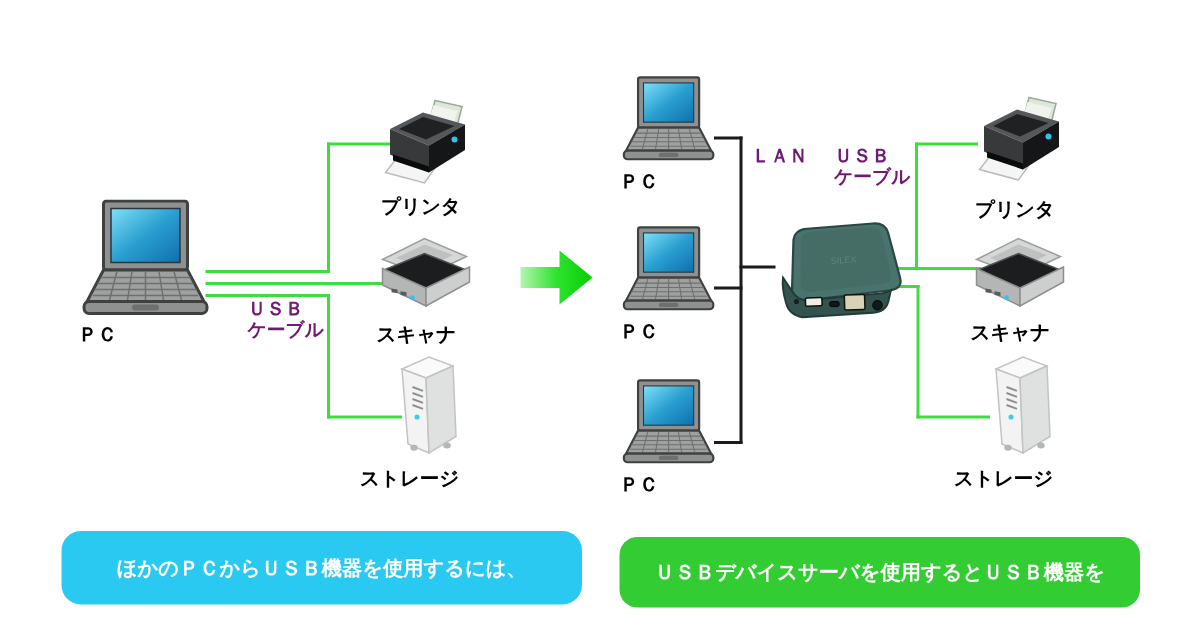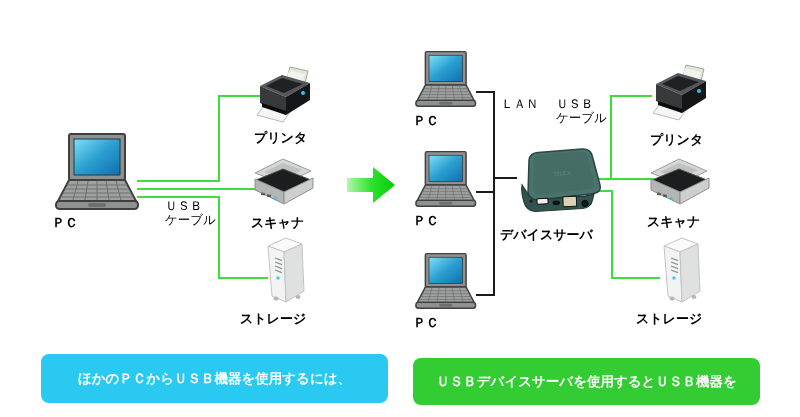--- a/index.html
+++ b/index.html
@@ -7,25 +7,25 @@
     --line-black:#1b1b1b;
     --callout-blue:#29c9f2;
     --callout-green:#33cc33;
   }
   *{margin:0;padding:0;box-sizing:border-box;}
   body{background:#ffffff;font-family:"Liberation Sans","DejaVu Sans",sans-serif;}
   #canvas{position:relative;width:800px;height:417px;background:#ffffff;overflow:hidden;}
   .gline{position:absolute;background:var(--line-green);}
   .kline{position:absolute;background:var(--line-black);}
   .devlabel{position:absolute;font-size:13px;font-weight:bold;color:#000;white-space:nowrap;}
-  .cablelabel{position:absolute;font-size:12.5px;font-weight:normal;color:#000000;line-height:14px;white-space:nowrap;}
+  .cablelabel{position:absolute;font-size:12.5px;font-weight:bold;color:#701a75;line-height:14px;white-space:nowrap;}
   .callout{position:absolute;border-radius:8px;color:#fff;font-weight:bold;font-size:13.5px;line-height:17px;display:flex;align-items:center;}
   .callout-inner{width:fit-content;margin:0 auto;text-align:left;white-space:nowrap;}
-  .callout.blue{background:var(--callout-blue);}
-  .callout.green{background:var(--callout-green);}
+  .callout.blue{background:var(--callout-blue);border-radius:13px;}
+  .callout.green{background:var(--callout-green);border-radius:12px;}
   svg.icon{position:absolute;display:block;}
 </style>
 </head>
 <body>
 
 <svg width="0" height="0" style="position:absolute" aria-hidden="true">
   <defs>
     <linearGradient id="scr" x1="0" y1="0" x2="1" y2="1">
       <stop offset="0" stop-color="#7fe0f8"></stop>
         <stop offset="0.5" stop-color="#2a9fd0"></stop>
@@ -162,21 +162,20 @@
   <div class="cablelabel" style="left:501px;top:97px">ＬＡＮ</div>
 
   <div class="cablelabel" style="left:556px;top:97px">
     <div>ＵＳＢ</div>
     <div>ケーブル</div>
   </div>
 
   <svg class="icon" style="left:508px;top:146px" width="96" height="76">
       <use href="#sym-server"></use>
     </svg>
-  <div class="devlabel" style="left:500px;top:226px;width:112px">デバイスサーバ</div>
 
   <svg class="icon" style="left:650px;top:64px" width="62" height="58">
       <use href="#sym-printer"></use>
     </svg>
   <div class="devlabel" style="left:650px;top:131px;width:62px">プリンタ</div>
 
   <svg class="icon" style="left:647px;top:157px" width="64" height="56">
       <use href="#sym-scanner"></use>
     </svg>
   <div class="devlabel" style="left:647px;top:213px;width:64px">スキャナ</div>

